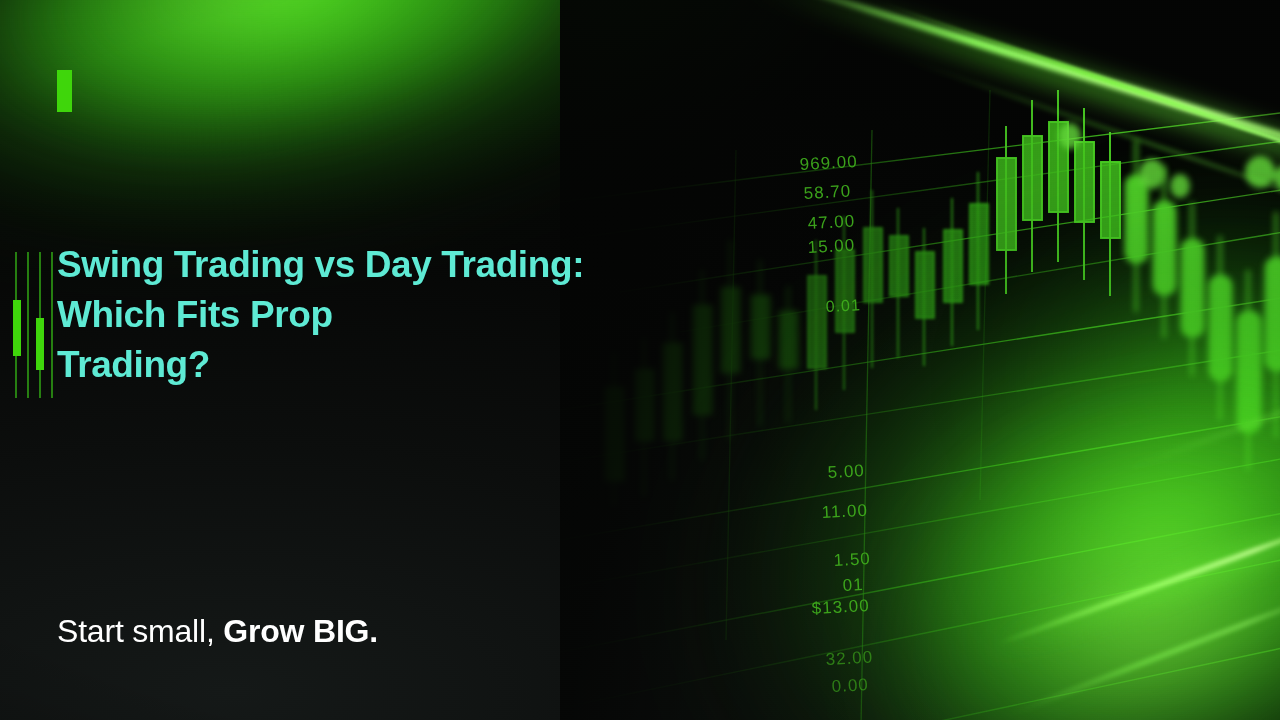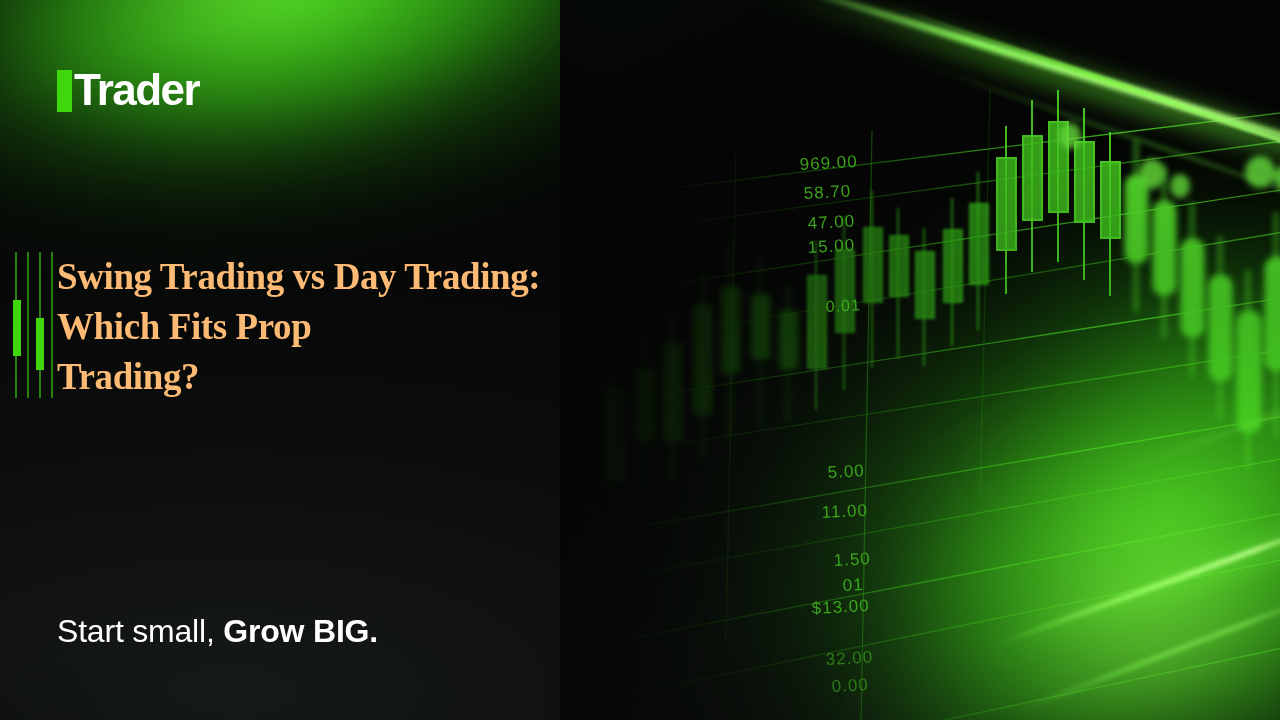--- a/index.html
+++ b/index.html
@@ -152,29 +152,28 @@
   }
 
   
   .accent{
     position:absolute; left:13px; top:252px;
     width:44px; height:146px;
   }
   .accent svg{ display:block; }
 
   .headline{
-    position:absolute; left:57px; top:252px;
+    position:absolute; left:57px; top:240px;
     width:700px;
-    color:#fdba74;
+    color:#5eead4;
     font-size:37px;
     font-weight:700;
     line-height:50px;
     letter-spacing:-0.4px;
     white-space:pre-line;
-    font-family:Liberation Serif, serif;
   }
 
   .tagline{
     position:absolute; left:57px; top:613px;
     color:#ffffff;
     font-size:32px;
     font-weight:400;
     letter-spacing:-0.2px;
   }
   .tagline b{ font-weight:700; }
@@ -403,21 +402,20 @@
     <div class="streak s5"></div>
   </div>
 
   <div class="vignette"></div>
   <div class="grain"></div>
 
   <div class="content">
 
     <div class="logo">
       <span class="logo-i"></span>
-      <span class="logo-word">Trader</span>
     </div>
 
     <div class="accent">
       <svg width="44" height="146" viewBox="0 0 44 146">
         <g stroke="#2F9E14" stroke-width="1.6">
           <line x1="3" y1="0" x2="3" y2="146"></line>
           <line x1="15" y1="0" x2="15" y2="146"></line>
           <line x1="27" y1="0" x2="27" y2="146"></line>
           <line x1="39" y1="0" x2="39" y2="146"></line>
         </g>

